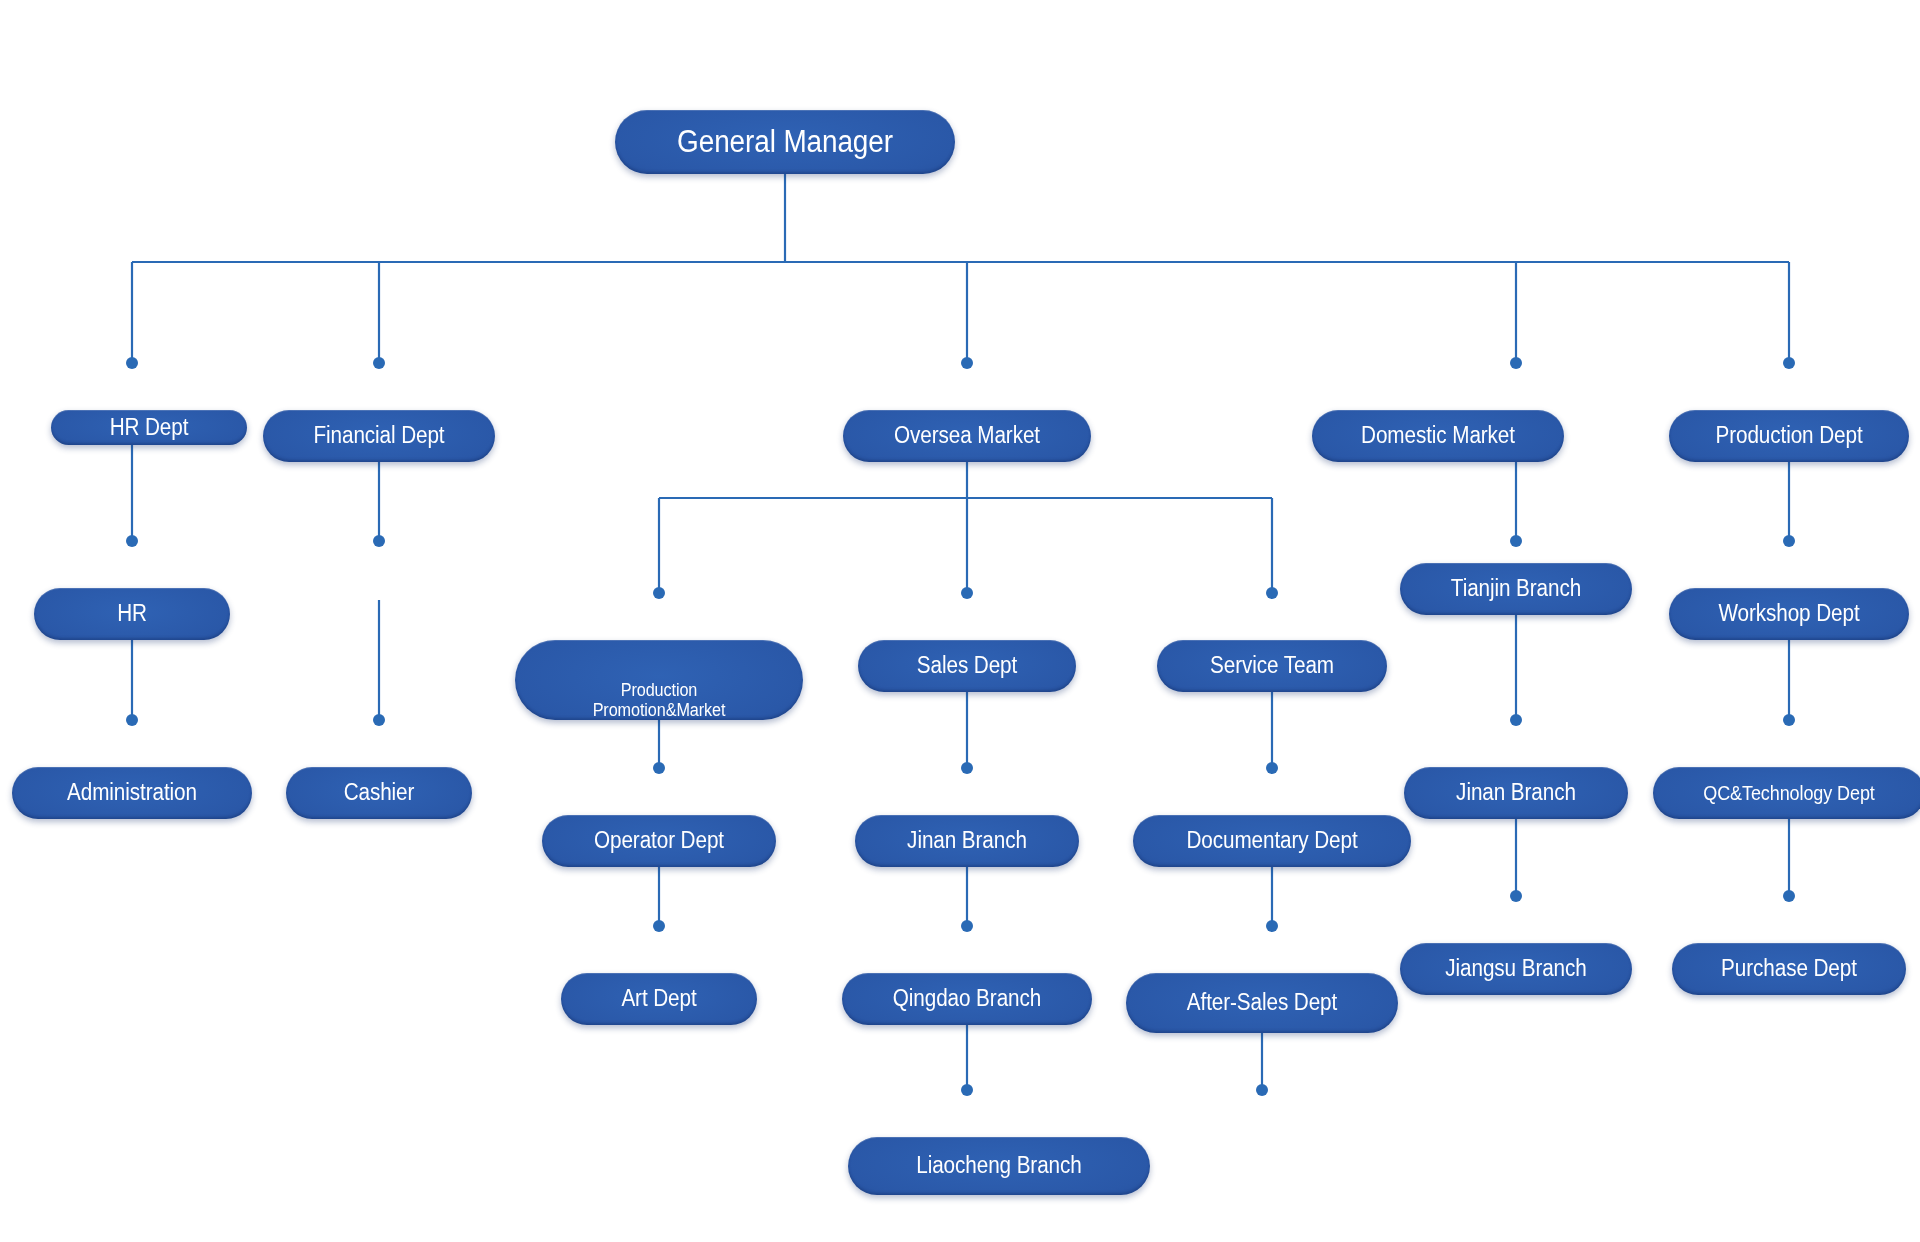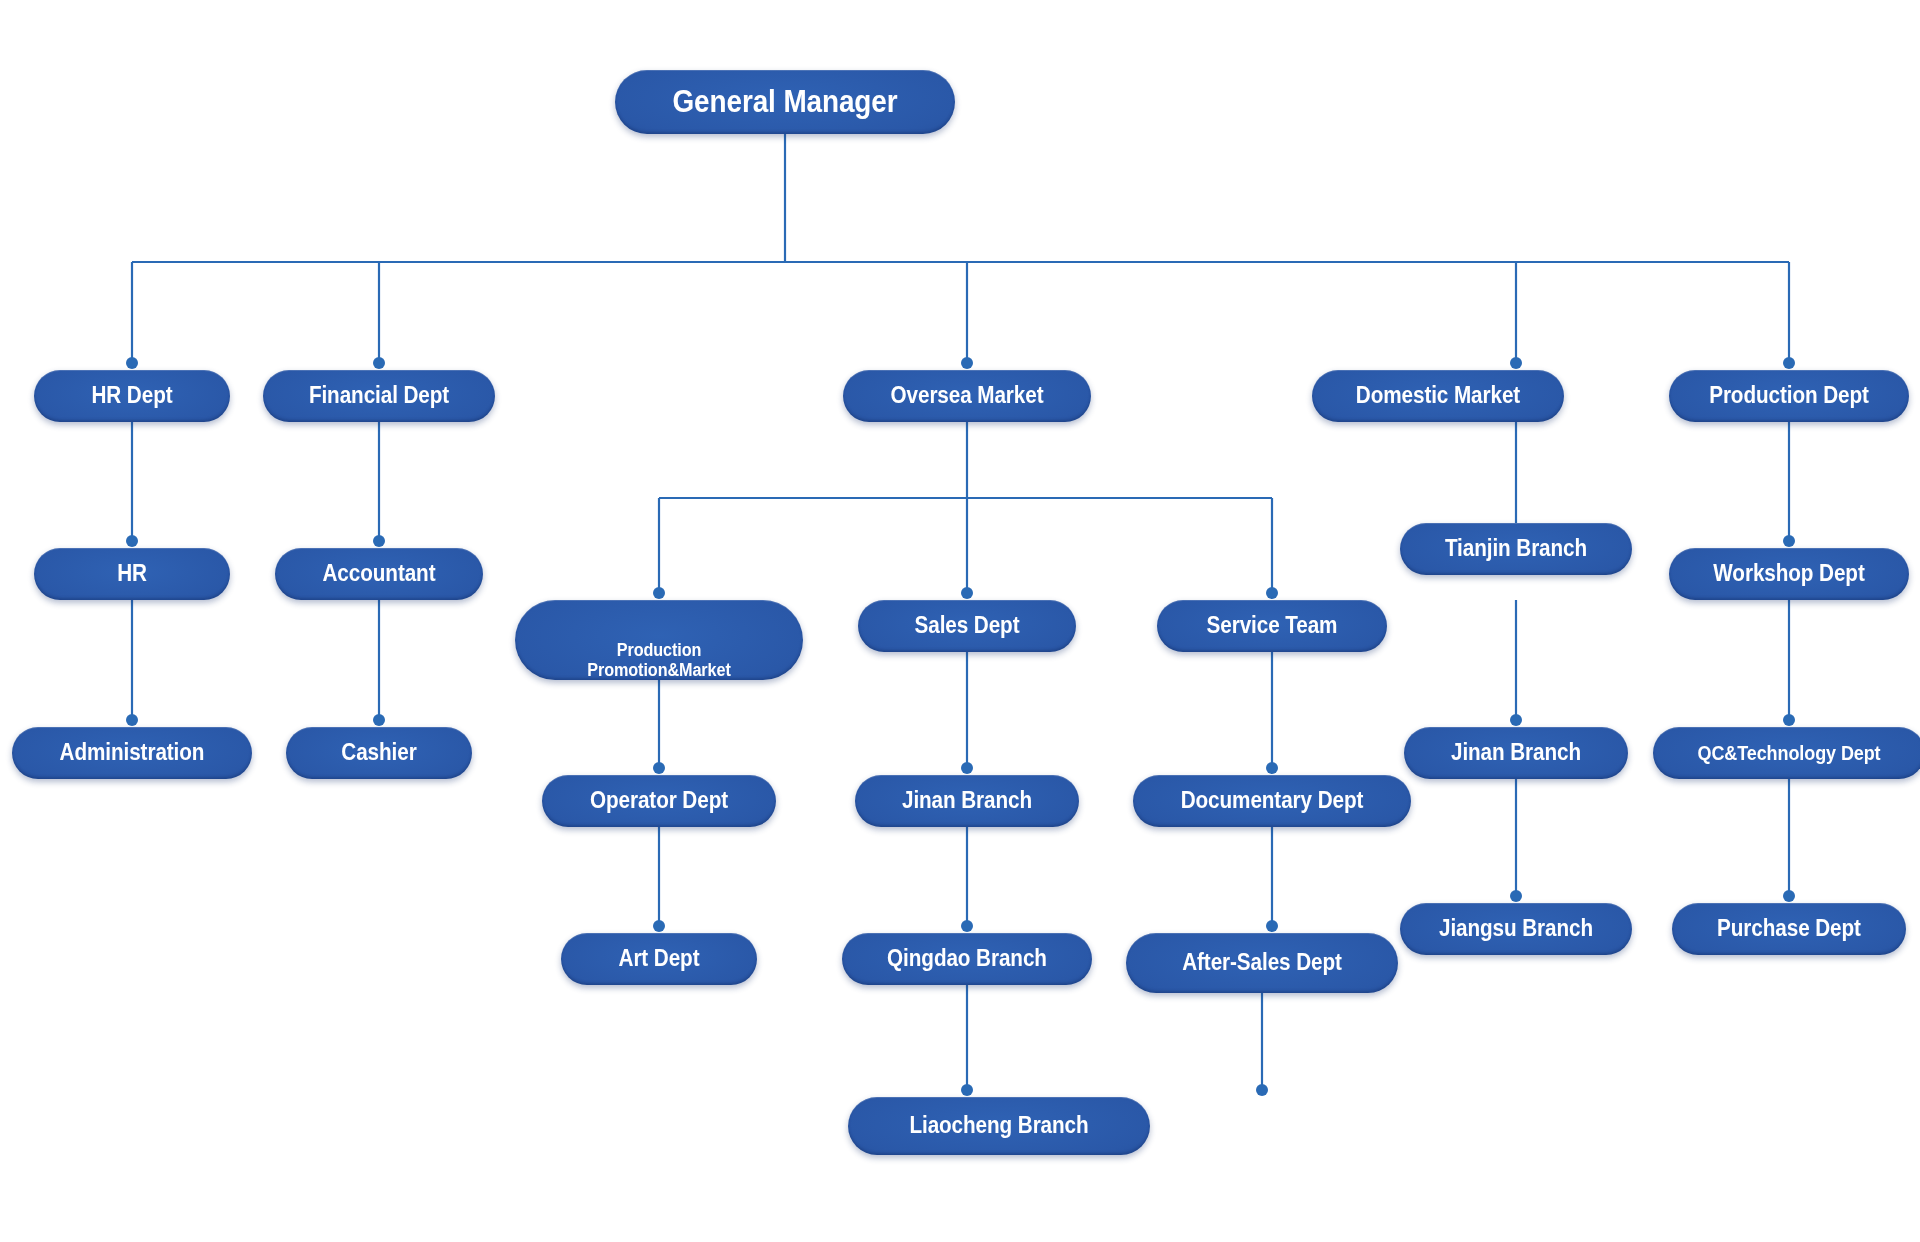--- a/index.html
+++ b/index.html
@@ -37,26 +37,27 @@
     justify-content:center;
     text-align:center;
     color:#ffffff;
     border-radius:999px;
     background:
       radial-gradient(120% 160% at 50% 45%, #2f62b4 0%, #2a58a8 42%, #224a94 70%, #1b3a7d 100%);
     box-shadow:
       0 3px 6px rgba(25,50,110,0.32),
       inset 0 1px 0 rgba(255,255,255,0.16),
       inset 0 -2px 3px rgba(10,30,80,0.30);
-    font-weight:700;
+    font-weight:400;
     letter-spacing:-0.1px;
     line-height:1.12;
     padding:0 14px;
     white-space:nowrap;
     user-select:none;
+    margin-top:40px;
   }
   .node .label{
     display:block;
     width:100%;
     transform:scaleX(0.90);
     transform-origin:center center;
   }
   .node.two-line{ white-space:normal; }
   .node.two-line .label{ white-space:pre-line; }
 
@@ -125,40 +126,37 @@
       <circle cx="1789" cy="541" r="6" fill="#2a6ab5"></circle>
       <line x1="1789" y1="600" x2="1789" y2="723" stroke="#2a6ab5" stroke-width="2.2" stroke-linecap="butt"></line>
       <circle cx="1789" cy="720" r="6" fill="#2a6ab5"></circle>
       <line x1="1789" y1="779" x2="1789" y2="899" stroke="#2a6ab5" stroke-width="2.2" stroke-linecap="butt"></line>
       <circle cx="1789" cy="896" r="6" fill="#2a6ab5"></circle>
     </svg>
   <div id="node-layer">
       <div class="node t-root" style="width: 340px; height: 64px; left: 615px; top: 70px;">
         <span class="label">General Manager</span>
       </div>
-      <div class="node t-md" style="width: 196px; height: 52px; left: 34px; top: 370px;">
+      <div class="node t-md" style="width: 196px; height: 35px; left: 51px; top: 370px;">
         <span class="label">HR Dept</span>
       </div>
       <div class="node t-md" style="width: 232px; height: 52px; left: 263px; top: 370px;">
         <span class="label">Financial Dept</span>
       </div>
       <div class="node t-md" style="width: 248px; height: 52px; left: 843px; top: 370px;">
         <span class="label">Oversea Market</span>
       </div>
       <div class="node t-md" style="width: 252px; height: 52px; left: 1312px; top: 370px;">
         <span class="label">Domestic Market</span>
       </div>
       <div class="node t-md" style="width: 240px; height: 52px; left: 1669px; top: 370px;">
         <span class="label">Production Dept</span>
       </div>
       <div class="node t-md" style="width: 196px; height: 52px; left: 34px; top: 548px;">
         <span class="label">HR</span>
-      </div>
-      <div class="node t-md" style="width: 208px; height: 52px; left: 275px; top: 548px;">
-        <span class="label">Accountant</span>
       </div>
       <div class="node t-sm two-line" style="width: 288px; height: 80px; left: 515px; top: 600px;">
         <span class="label">Production
 Promotion&amp;Market</span>
       </div>
       <div class="node t-md" style="width: 218px; height: 52px; left: 858px; top: 600px;">
         <span class="label">Sales Dept</span>
       </div>
       <div class="node t-md" style="width: 230px; height: 52px; left: 1157px; top: 600px;">
         <span class="label">Service Team</span>

